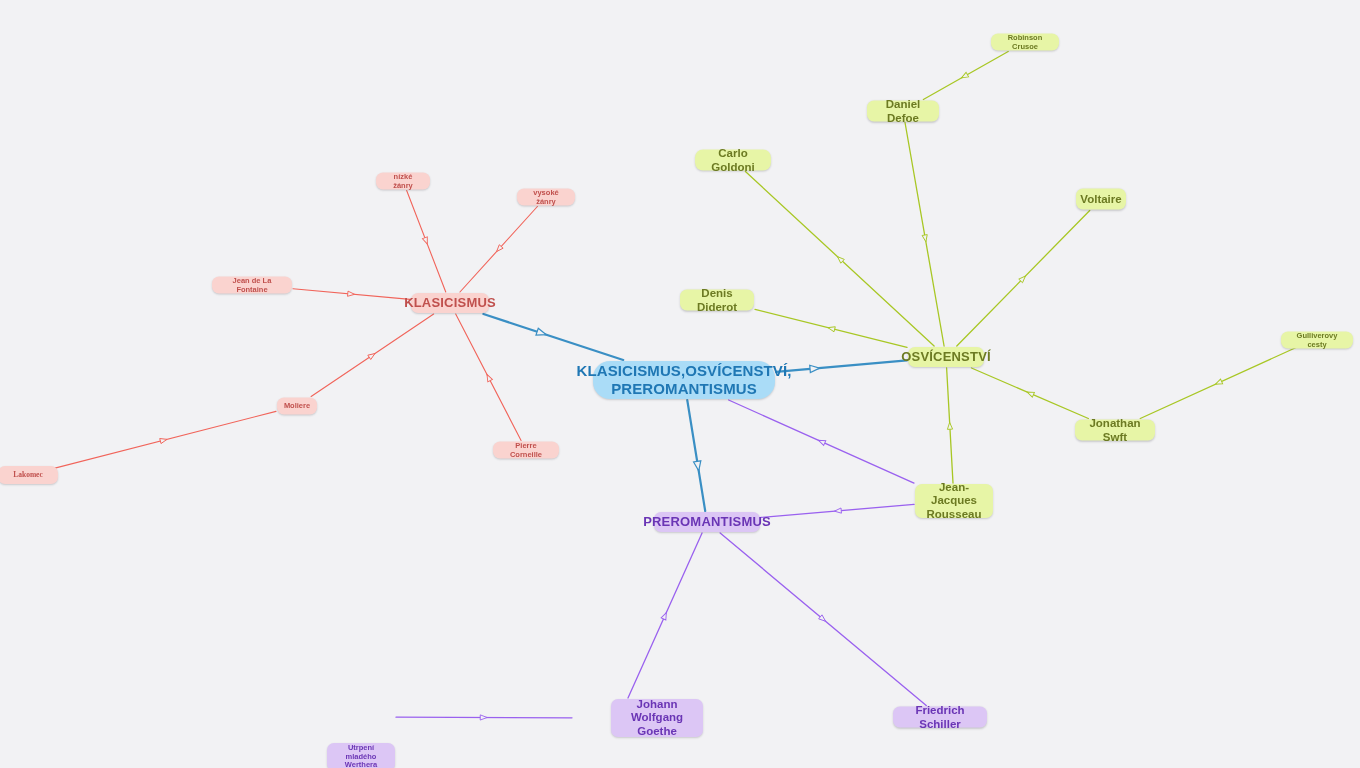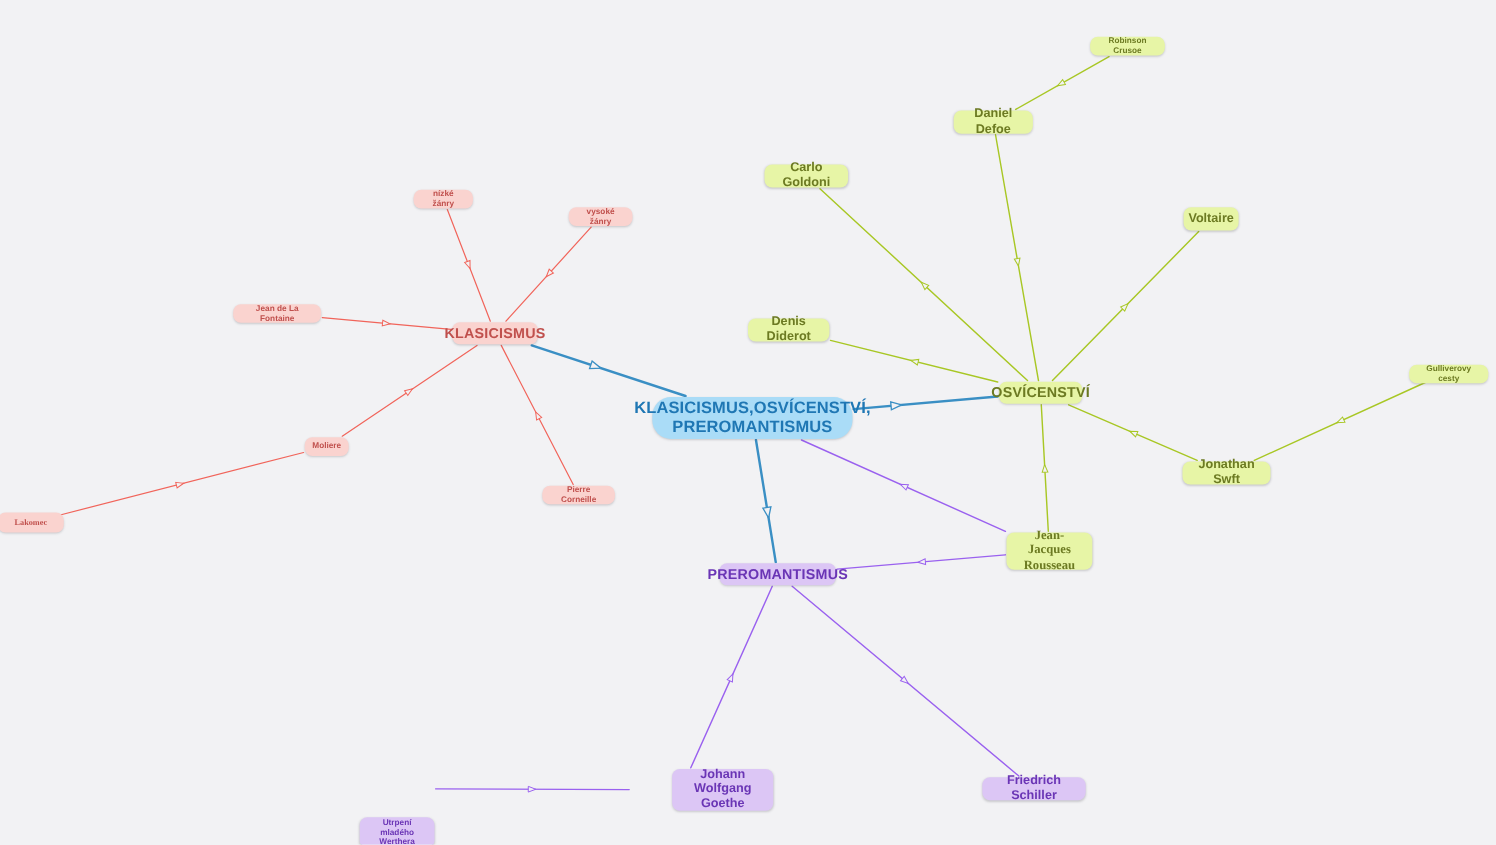--- a/index.html
+++ b/index.html
@@ -147,28 +147,28 @@
       <div class="node theme-root sz-root" style="left: 684px; top: 380px; width: 182px; height: 38px; border-radius: 17px;">KLASICISMUS,OSVÍCENSTVÍ,
 PREROMANTISMUS</div>
       <div class="node theme-red sz-branch" style="left: 450px; top: 303px; width: 78px; height: 20px;">KLASICISMUS</div>
       <div class="node theme-red sz-small" style="left: 403px; top: 181px; width: 54px; height: 17px;">nízké žánry</div>
       <div class="node theme-red sz-small" style="left: 546px; top: 197px; width: 58px; height: 17px;">vysoké žánry</div>
       <div class="node theme-red sz-small" style="left: 252px; top: 285px; width: 80px; height: 17px;">Jean de La Fontaine</div>
       <div class="node theme-red sz-small" style="left: 297px; top: 406px; width: 40px; height: 17px;">Moliere</div>
       <div class="node theme-red sz-small" style="left: 28px; top: 475px; width: 60px; height: 18px; font-family: Liberation Serif, serif;">Lakomec</div>
       <div class="node theme-red sz-small" style="left: 526px; top: 450px; width: 66px; height: 17px;">Pierre Corneille</div>
       <div class="node theme-green sz-branch" style="left: 946px; top: 357px; width: 76px; height: 20px;">OSVÍCENSTVÍ</div>
-      <div class="node theme-green sz-main" style="left: 733px; top: 160px; width: 76px; height: 21px;">Carlo Goldoni</div>
+      <div class="node theme-green sz-main" style="left: 733px; top: 160px; width: 76px; height: 21px; border-radius: 8px;">Carlo Goldoni</div>
       <div class="node theme-green sz-main" style="left: 903px; top: 111px; width: 72px; height: 21px;">Daniel Defoe</div>
       <div class="node theme-green sz-small" style="left: 1025px; top: 42px; width: 68px; height: 17px;">Robinson Crusoe</div>
       <div class="node theme-green sz-main" style="left: 1101px; top: 199px; width: 50px; height: 21px;">Voltaire</div>
       <div class="node theme-green sz-main" style="left: 717px; top: 300px; width: 74px; height: 21px;">Denis Diderot</div>
       <div class="node theme-green sz-main" style="left: 1115px; top: 430px; width: 80px; height: 21px;">Jonathan Swft</div>
       <div class="node theme-green sz-small" style="left: 1317px; top: 340px; width: 72px; height: 17px;">Gulliverovy cesty</div>
-      <div class="node theme-green sz-main" style="left: 954px; top: 501px; width: 78px; height: 34px; font-family: Liberation Serif, serif;">Jean-Jacques
+      <div class="node theme-green sz-main" style="left: 954px; top: 501px; width: 78px; height: 34px;">Jean-Jacques
 Rousseau</div>
       <div class="node theme-purple sz-branch" style="left: 707px; top: 522px; width: 106px; height: 20px;">PREROMANTISMUS</div>
       <div class="node theme-purple sz-main" style="left: 619px; top: 718px; width: 92px; height: 38px; margin-left: 38px;">Johann
 Wolfgang Goethe</div>
       <div class="node theme-purple sz-small" style="left: 361px; top: 717px; width: 68px; height: 28px; margin-top: 40px;">Utrpení mladého
 Werthera</div>
       <div class="node theme-purple sz-main" style="left: 940px; top: 717px; width: 94px; height: 21px;">Friedrich Schiller</div>
     </div>
 </div>
 

